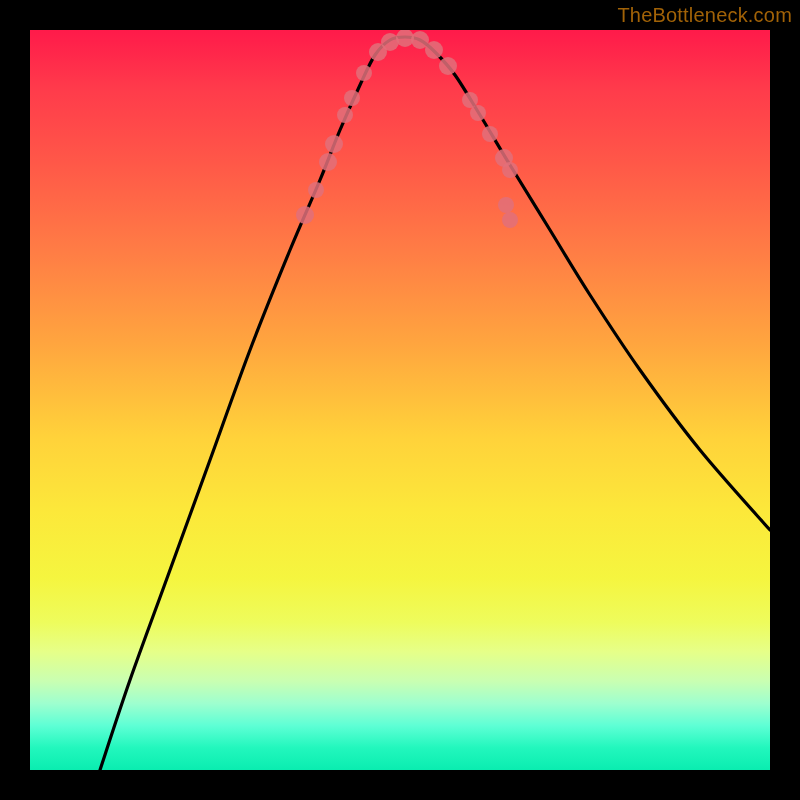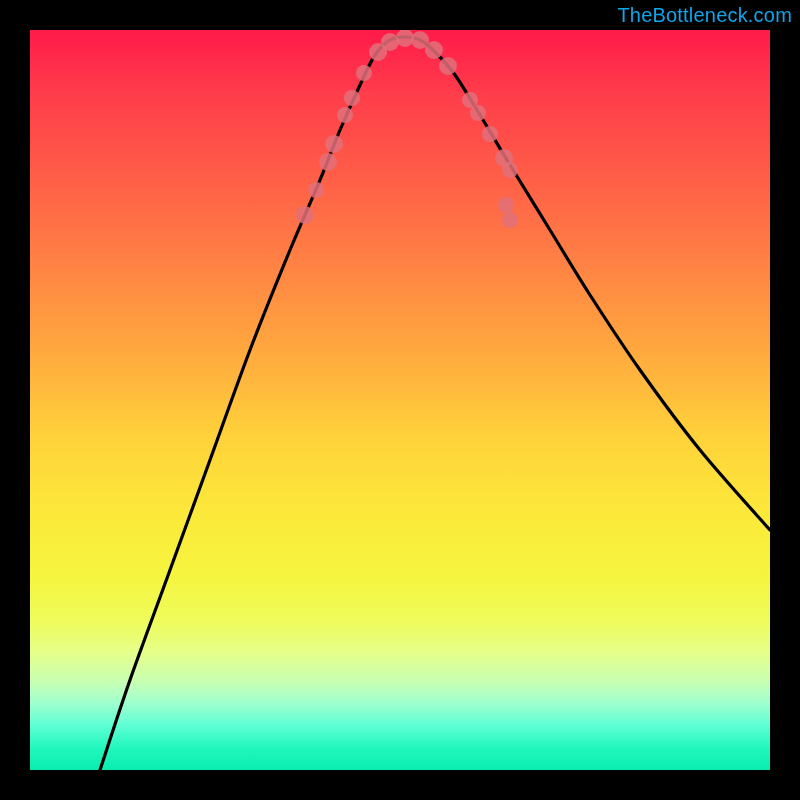--- a/index.html
+++ b/index.html
@@ -44,21 +44,21 @@
       #9effcf 91%,
       #5effd5 94%,
       #22f7bd 97%,
       #0aedb0 100%
     );
   }
   .watermark {
     position: absolute;
     top: 4px;
     right: 8px;
-    color: #0ea5e9;
+    color: #a16207;
     font-size: 20px;
     font-weight: 500;
     letter-spacing: 0.2px;
     user-select: none;
   }
   svg.curve {
     position: absolute;
     inset: 0;
   }
   .dot {

